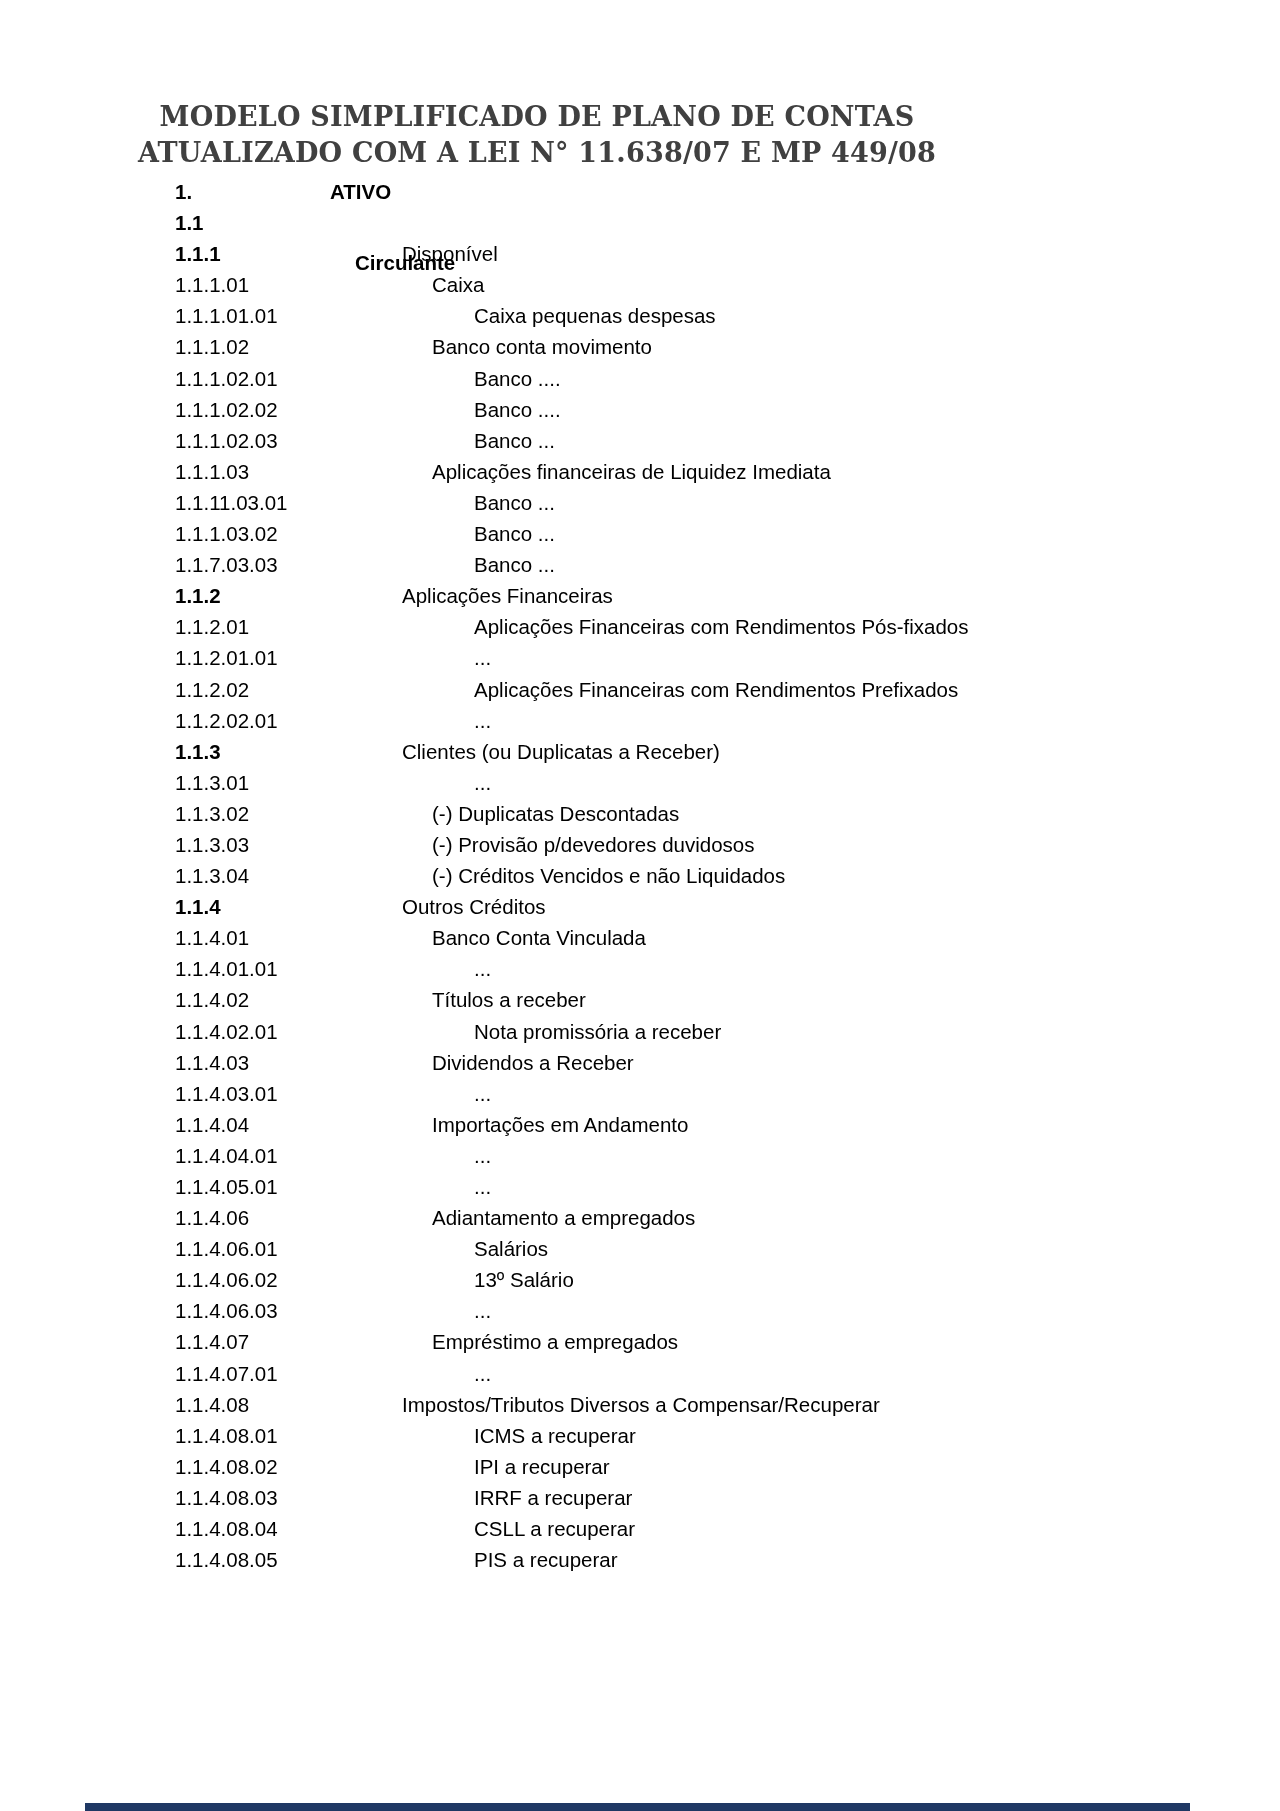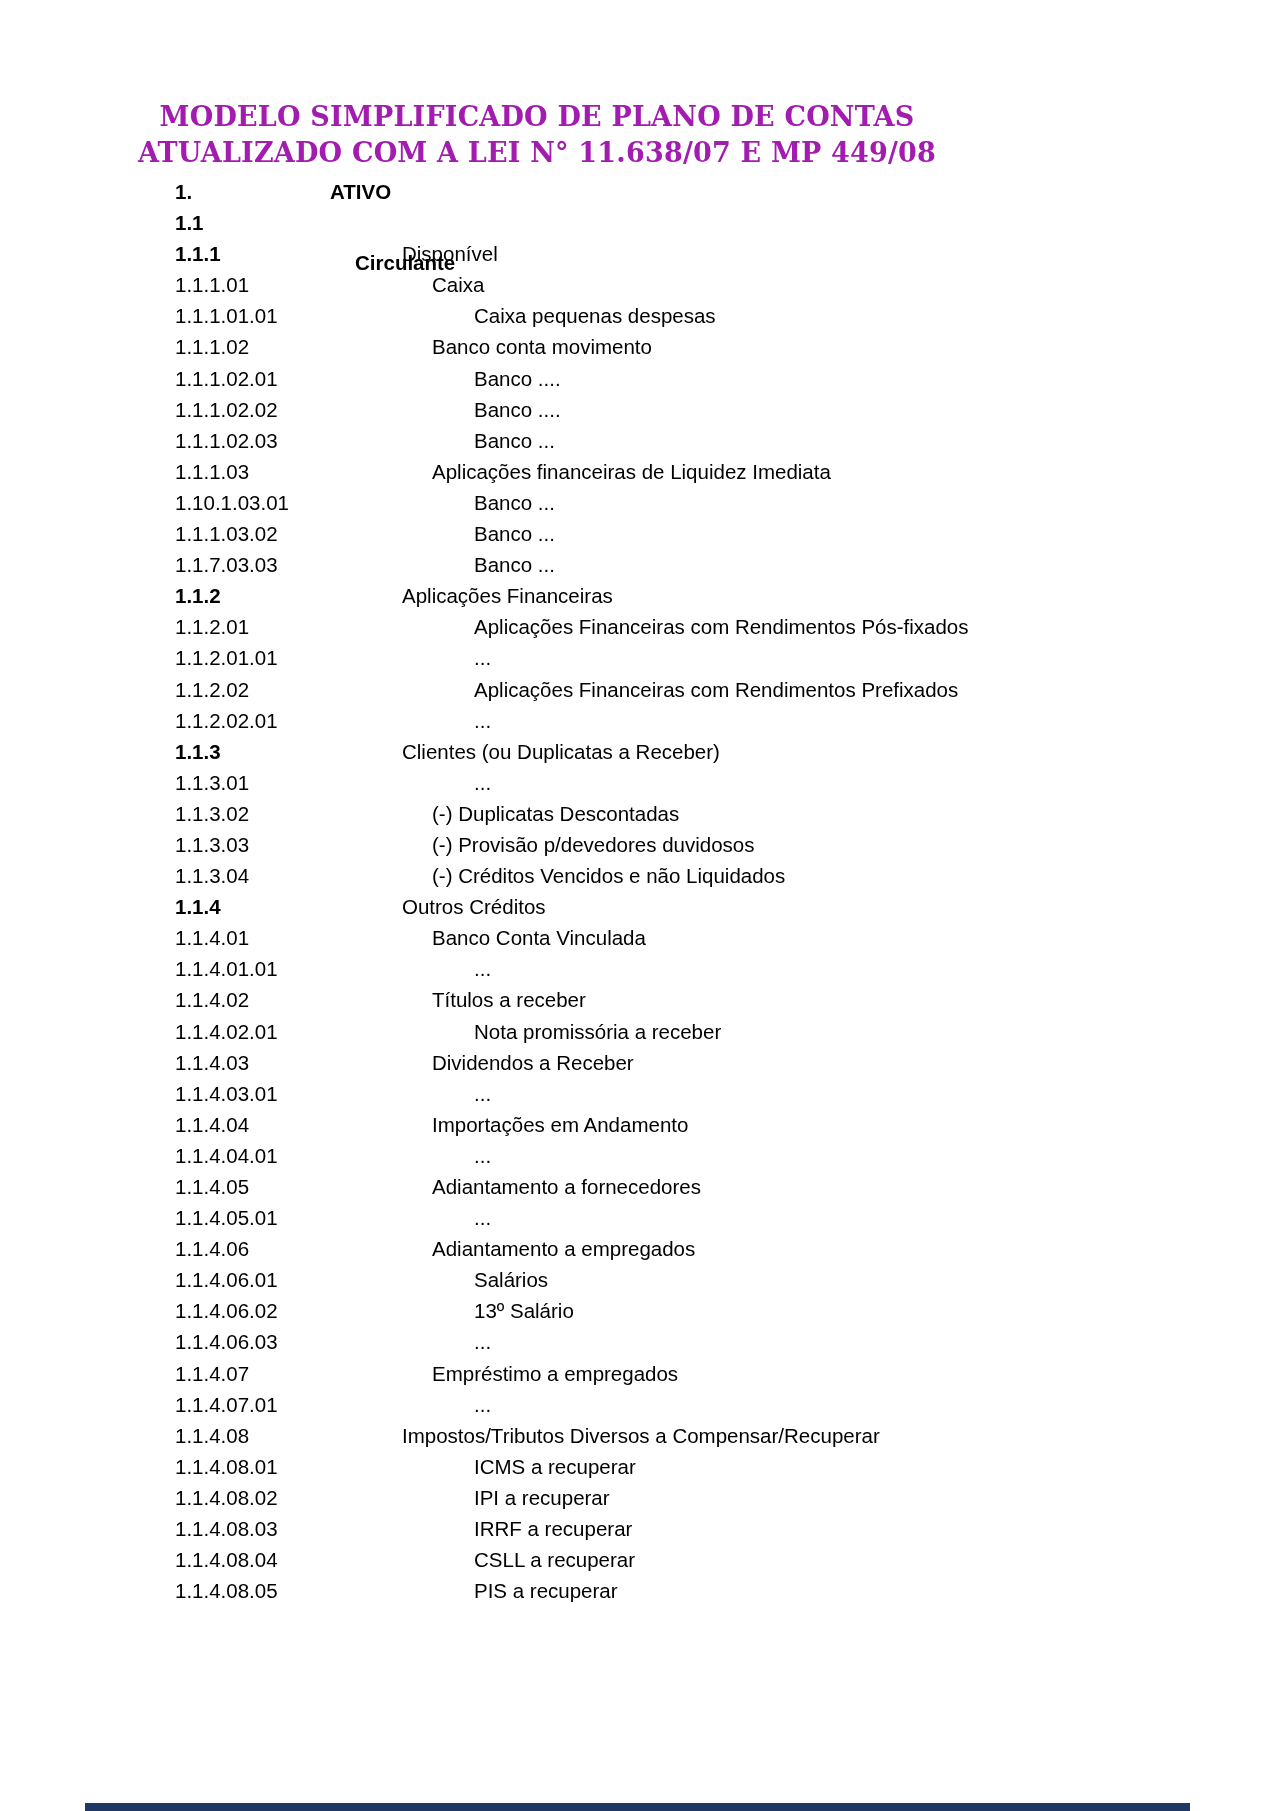--- a/index.html
+++ b/index.html
@@ -14,21 +14,21 @@
   }
   .doc-title{
     position:absolute;
     top:99px;left:0;width:1074px;
     text-align:center;
     font-family:"DejaVu Serif",serif;
     font-weight:700;
     font-size:27px;
     line-height:36px;
     letter-spacing:0.2px;
-    color:#a21caf;
+    color:#404040;
   }
   .rows{
     position:absolute;
     top:176px;left:0;right:0;
   }
   .row{
     position:relative;
     height:31.1px;
   }
   .code{
@@ -103,21 +103,21 @@
       </div>
       <div class="row">
         <span class="code">1.1.1.02.03</span>
         <span class="label lvl-4">Banco ...</span>
       </div>
       <div class="row">
         <span class="code">1.1.1.03</span>
         <span class="label lvl-3">Aplicações financeiras de Liquidez Imediata</span>
       </div>
       <div class="row">
-        <span class="code">1.10.1.03.01</span>
+        <span class="code">1.1.11.03.01</span>
         <span class="label lvl-4">Banco ...</span>
       </div>
       <div class="row">
         <span class="code">1.1.1.03.02</span>
         <span class="label lvl-4">Banco ...</span>
       </div>
       <div class="row">
         <span class="code">1.1.7.03.03</span>
         <span class="label lvl-4">Banco ...</span>
       </div>
@@ -191,24 +191,20 @@
       </div>
       <div class="row">
         <span class="code">1.1.4.04</span>
         <span class="label lvl-3">Importações em Andamento</span>
       </div>
       <div class="row">
         <span class="code">1.1.4.04.01</span>
         <span class="label lvl-4">...</span>
       </div>
       <div class="row">
-        <span class="code">1.1.4.05</span>
-        <span class="label lvl-3">Adiantamento a fornecedores</span>
-      </div>
-      <div class="row">
         <span class="code">1.1.4.05.01</span>
         <span class="label lvl-4">...</span>
       </div>
       <div class="row">
         <span class="code">1.1.4.06</span>
         <span class="label lvl-3">Adiantamento a empregados</span>
       </div>
       <div class="row">
         <span class="code">1.1.4.06.01</span>
         <span class="label lvl-4">Salários</span>

